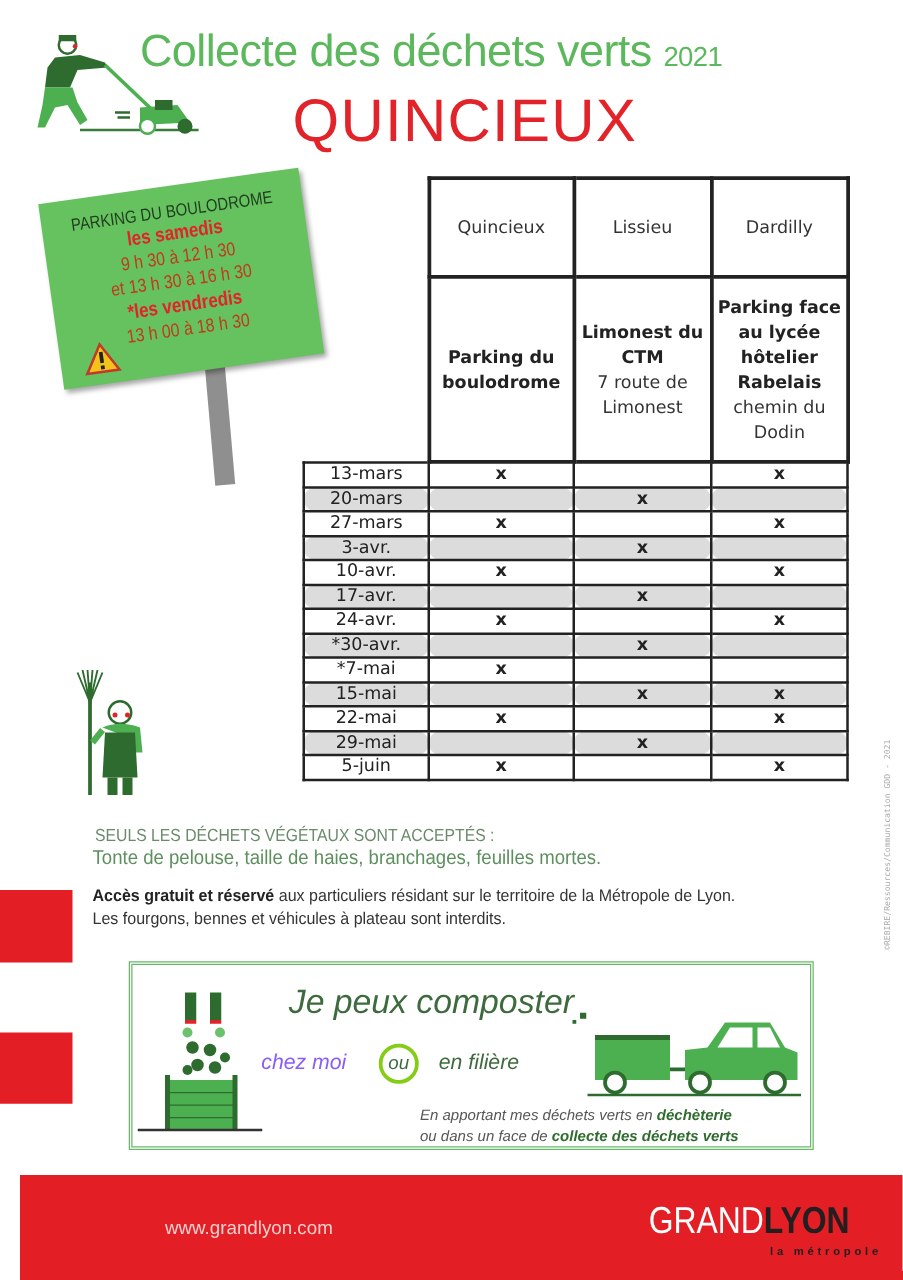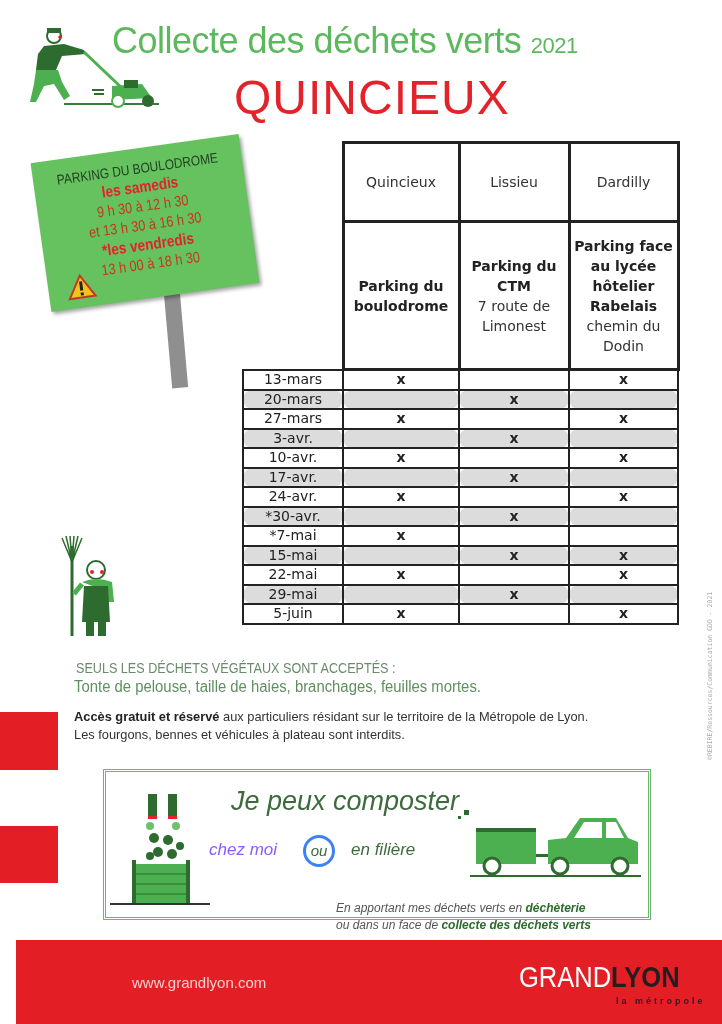--- a/index.html
+++ b/index.html
@@ -30,23 +30,23 @@
   #sched .x { font-weight:bold; }
   #gardener { left:60px; top:536px; width:70px; height:100px; }
   #accepted-head { left:76px; top:660px; font-family:"Liberation Sans", sans-serif; font-size:14px; color:#6a8a6a; transform:scaleX(0.9); transform-origin:left; white-space:nowrap; }
   #accepted-list { left:74px; top:678px; font-family:"Liberation Sans", sans-serif; font-size:16px; color:#5e8f5e; transform:scaleX(0.93); transform-origin:left; white-space:nowrap; }
   #access { left:74px; top:708px; font-family:"Liberation Sans", sans-serif; font-size:13.5px; color:#333; line-height:18px; transform:scaleX(0.95); transform-origin:left; white-space:nowrap; }
   #access b { color:#222; }
   .redblock { left:0; width:58px; background:#e31e25; }
   #compost { left:103px; top:769px; width:548px; height:151px; border:3px double #6ab96a; box-sizing:border-box; }
   #compost .big { position:absolute; left:125px; top:14px; font-family:"Liberation Sans", sans-serif; font-style:italic; font-size:27px; color:#3d6b3d; white-space:nowrap; }
   #compost .opt1 { position:absolute; left:103px; top:68px; font-style:italic; font-size:17px; color:#8b5cf6; font-family:"Liberation Sans", sans-serif; }
-  #compost .ou { position:absolute; left:197px; top:63px; width:26px; height:26px; border:3px solid #3b82f6; border-radius:50%; text-align:center; line-height:26px; font-style:italic; font-size:15px; color:#3d6b3d; font-family:"Liberation Sans", sans-serif; }
+  #compost .ou { position:absolute; left:197px; top:63px; width:26px; height:26px; border:3px solid #84cc16; border-radius:50%; text-align:center; line-height:26px; font-style:italic; font-size:15px; color:#3d6b3d; font-family:"Liberation Sans", sans-serif; }
   #compost .opt2 { position:absolute; left:245px; top:68px; font-style:italic; font-size:17px; color:#3d6b3d; font-family:"Liberation Sans", sans-serif; }
-  #compost .note { position:absolute; left:230px; top:112px; font-style:italic; font-size:12px; color:#555; line-height:17px; font-family:"Liberation Sans", sans-serif; white-space:nowrap;margin-top:16px; }
+  #compost .note { position:absolute; left:230px; top:112px; font-style:italic; font-size:12px; color:#555; line-height:17px; font-family:"Liberation Sans", sans-serif; white-space:nowrap; }
   #compost .note b { color:#2e6b2e; }
   #bin { position:absolute; left:4px; top:20px; width:100px; height:118px; }
   #car { position:absolute; left:350px; top:38px; width:185px; height:70px; }
   #footer { left:16px; top:940px; width:722px; height:84px; background:#e31e25; }
   #footer .url { position:absolute; left:116px; top:34px; font-family:"Liberation Sans", sans-serif; font-size:15px; color:#f5d0d0; }
   #footer .logo { position:absolute; left:503px; top:20px; font-family:"Liberation Sans", sans-serif; font-size:30px; color:#fff; letter-spacing:0px; transform:scaleX(0.85); transform-origin:left; white-space:nowrap; }
   #footer .logo b { color:#231f20; }
   #footer .sub { position:absolute; left:600px; top:56px; font-family:"Liberation Sans", sans-serif; font-size:9px; color:#231f20; letter-spacing:3px; font-weight:bold; }
   #credit { left:706px; top:760px; transform:rotate(-90deg); transform-origin:left top; font-size:6.5px; color:#aaa; white-space:nowrap; font-family:"DejaVu Sans Mono", monospace; }
 </style>
@@ -93,21 +93,21 @@
     <td class="blank"></td>
     <td style="width:113px" class="red">Quincieux</td>
     <td style="width:107px">Lissieu</td>
     <td style="width:106px">Dardilly</td>
   </tr>
   <tr class="loc">
     <td class="blank"></td>
     <td>
           <b>Parking du boulodrome</b>
         </td>
-    <td><b>Parking du CTM</b><span>7 route de Limonest</span></td>
+    <td><b>Limonest du CTM</b><span>7 route de Limonest</span></td>
     <td><b>Parking face au lycée hôtelier Rabelais</b><span>chemin du Dodin</span></td>
   </tr>
   </tbody>
     <tbody id="sched-body">
       <tr class="row">
         <td class="date">13-mars</td>
         <td class="x red">x</td>
         <td class="x"></td>
         <td class="x">x</td>
       </tr>

